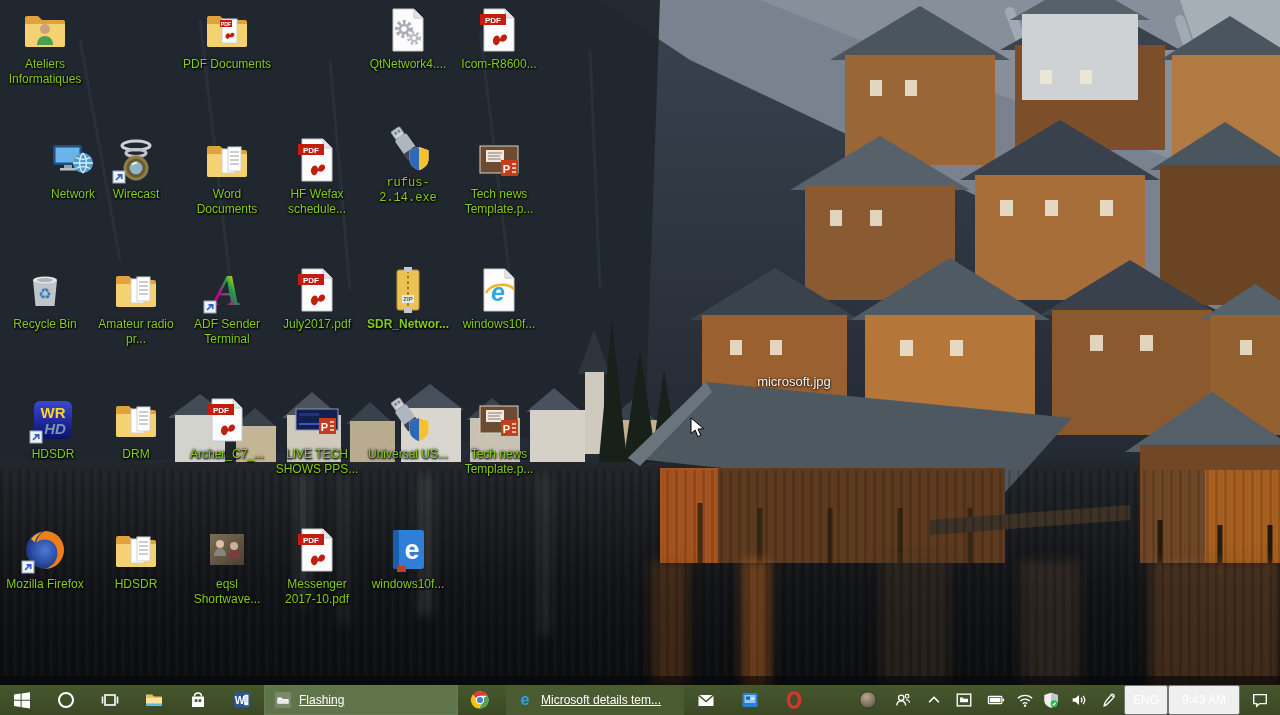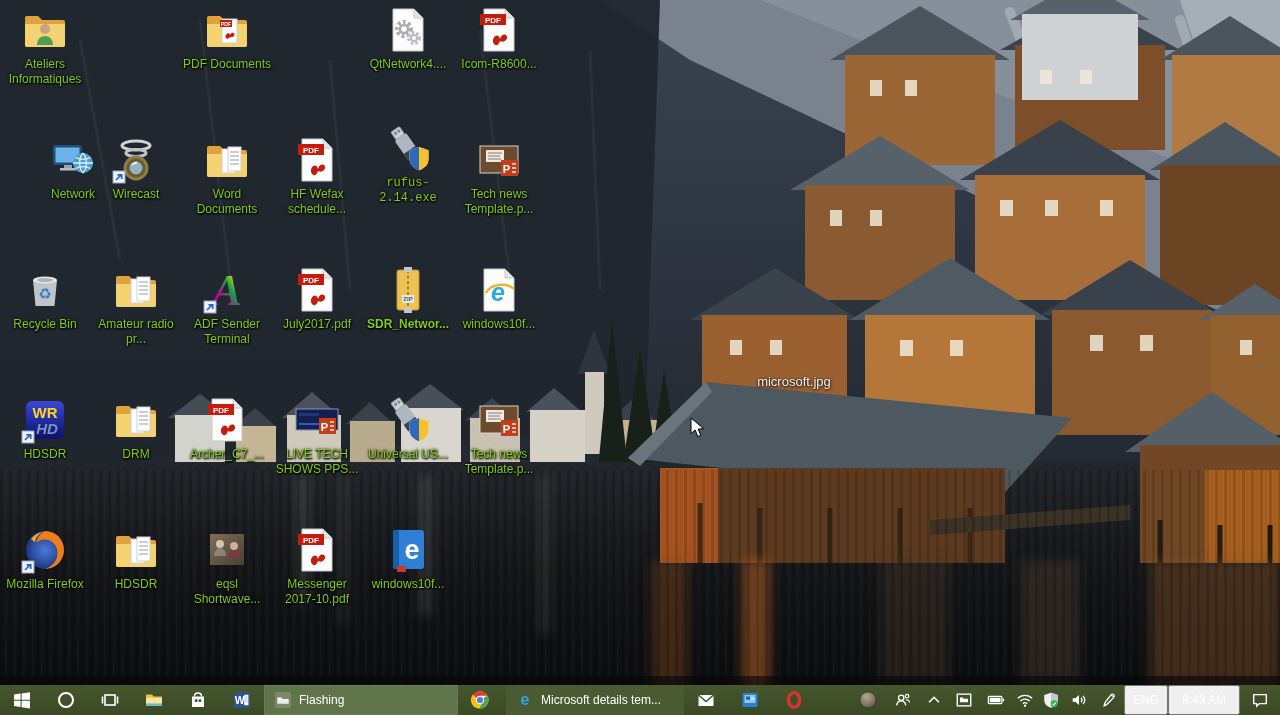--- a/index.html
+++ b/index.html
@@ -16,21 +16,21 @@
     word-wrap:break-word;}
   .float-label{position:absolute;left:732px;top:374px;width:124px;text-align:center;font-size:13px;color:#eef1f4;
     text-shadow:0 1px 3px rgba(0,0,0,.9),0 0 2px rgba(0,0,0,.7);}
   .cursor{position:absolute;left:690px;top:417px;width:15px;height:22px;z-index:30;}
   
   .taskbar{position:absolute;left:0;bottom:0;width:1280px;height:30px;display:flex;align-items:stretch;
     background:linear-gradient(#46572d,#3a4924);z-index:40;}
   .tb-i{width:44px;height:30px;display:flex;align-items:center;justify-content:center;background:transparent;border:0;padding:0;}
   .tb-i svg{width:20px;height:20px;display:block;}
   .tb-btn{height:30px;display:flex;align-items:center;gap:7px;padding:0 10px;border:0;color:#fff;font-size:12px;
-    font-family:"Liberation Sans",sans-serif;white-space:nowrap;overflow:hidden;}
+    font-family:"Liberation Sans",sans-serif;white-space:nowrap;overflow:hidden;text-decoration:underline;}
   .tb-btn svg{width:18px;height:18px;flex:0 0 auto;}
   .btn-flashing{width:194px;background:#60744a;box-shadow:inset 0 0 0 1px rgba(255,255,255,.06);}
   .btn-edge{width:178px;background:#4b5b31;margin-left:4px;}
   .tb-right{margin-left:auto;display:flex;align-items:stretch;}
   .tray-i{height:30px;display:flex;align-items:center;justify-content:center;background:transparent;border:0;padding:0;}
   .tray-i svg{width:18px;height:18px;display:block;}
   .tray-text{color:#fff;font-size:12px;display:flex;align-items:center;justify-content:center;height:30px;}
   .w26{width:26px}.w28{width:28px}.w30{width:30px}.w32{width:32px}.w34{width:34px}.w36{width:36px}
   .w44{width:44px}.w40{width:40px}.w72{width:72px}
 </style>
@@ -413,21 +413,21 @@
         <div class="art">
           <svg viewBox="0 0 48 48">
             <path d="M9 3h21l9 9v33H9z" fill="#fcfcfc" stroke="#c8c8c8"></path>
             <path d="M30 3l9 9h-9z" fill="#e4e4e4" stroke="#c8c8c8"></path>
             <path d="M11 27c4-9 21-11 28-4" stroke="#f0b428" stroke-width="2.5" fill="none"></path>
             <text x="23" y="35" font-size="25" font-style="italic" font-weight="bold" fill="#30a8e0" text-anchor="middle">e</text>
           </svg>
         </div>
         <div class="lbl">windows10f...</div>
       </div>
-      <div class="dicon" title="HDSDR" style="left: 0px; top: 396px;">
+      <div class="dicon" title="HDSDR" style="left: 0px; top: 396px; padding-left: 8px;">
         <div class="art">
           <svg viewBox="0 0 48 48">
             <defs>
               <linearGradient id="gwr" x1="0" y1="0" x2="0" y2="1">
                 <stop offset="0" stop-color="#3947d8"></stop>
                 <stop offset="1" stop-color="#0a1268"></stop>
               </linearGradient>
             </defs>
             <rect x="5" y="5" width="38" height="38" rx="6" fill="url(#gwr)"></rect>
             <text x="24" y="22" font-size="15" font-weight="bold" fill="#ffd41e" text-anchor="middle">WR</text>

